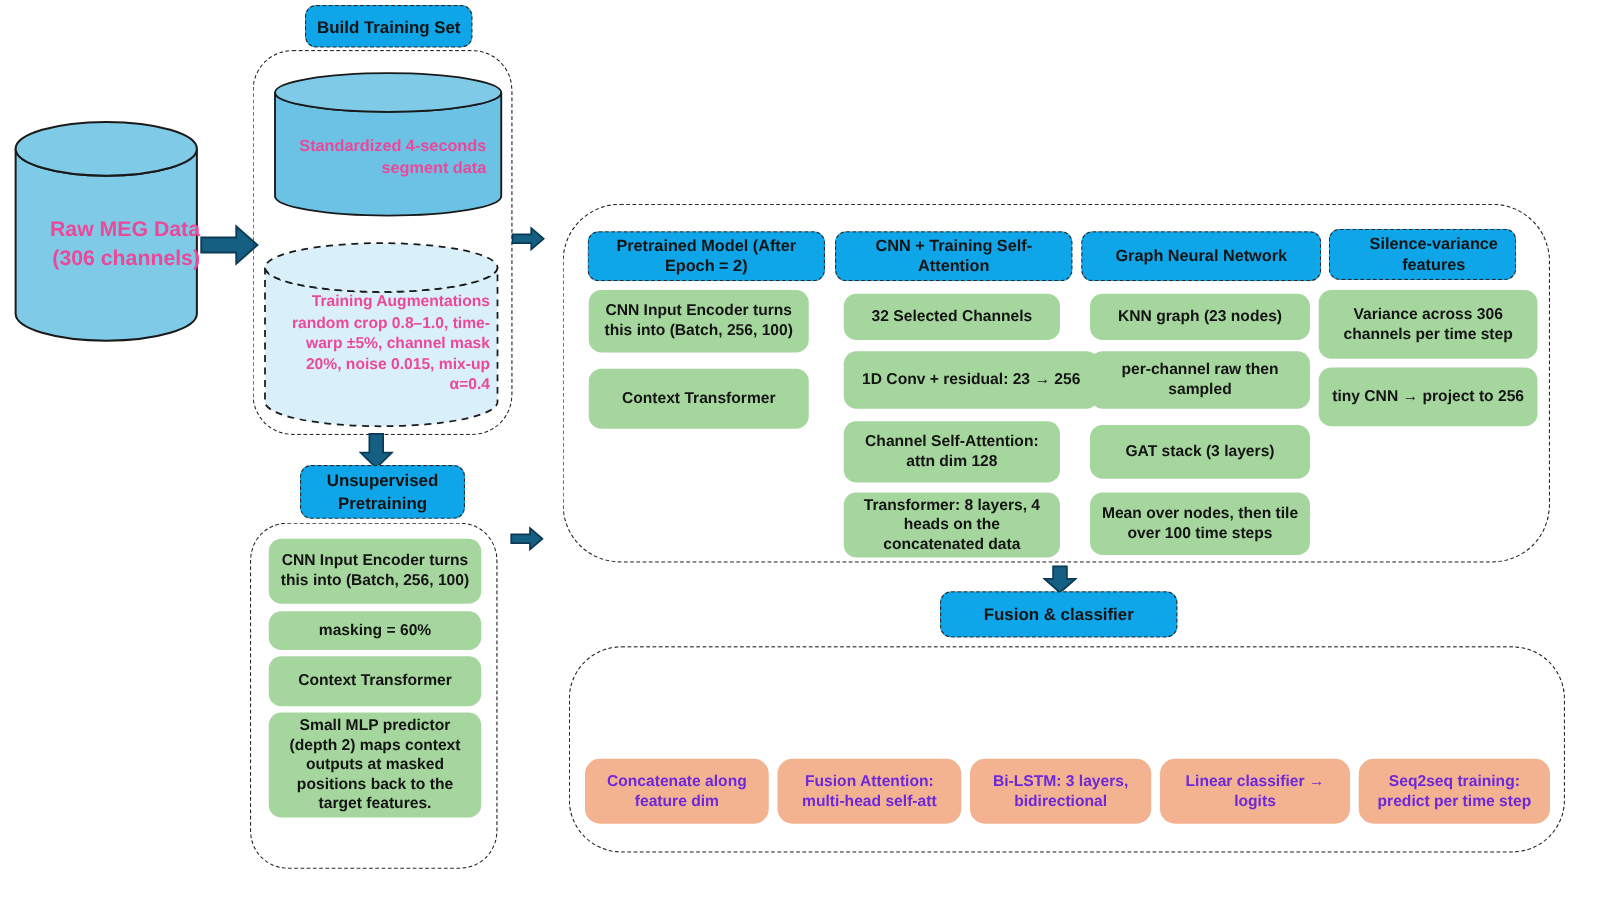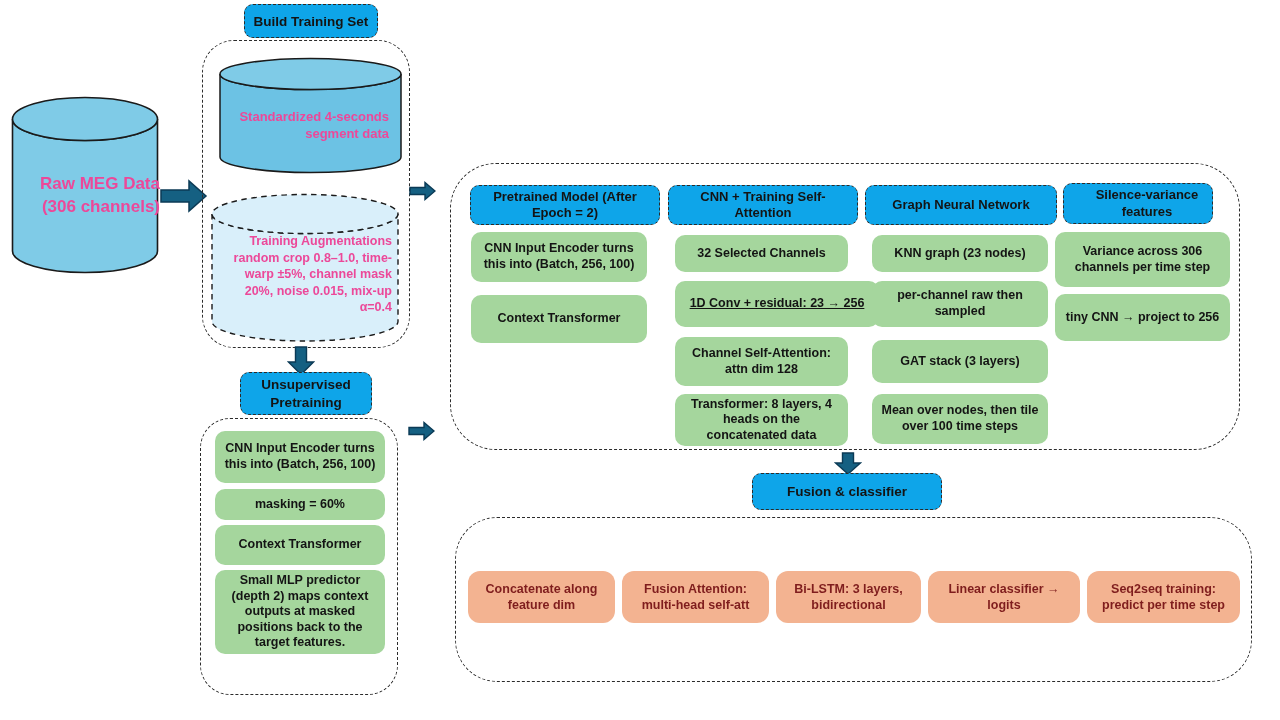--- a/index.html
+++ b/index.html
@@ -1,21 +1,21 @@
 <!DOCTYPE html>
 <html><head>
 <meta charset="utf-8">
 <style>
   html,body{margin:0;padding:0;background:#ffffff;font-family:"Liberation Sans",sans-serif;}
   #canvas{position:relative;width:1280px;height:720px;background:#ffffff;overflow:hidden;color:#141414;}
   .abs{position:absolute;}
   .dashed-container{border:1.6px dashed #2b2b2b;background:transparent;box-sizing:border-box;}
   .label-box{border:1.5px dashed #2b2b2b;border-radius:9px;background:#0ea5e9;display:flex;align-items:center;justify-content:center;text-align:center;font-weight:700;box-sizing:border-box;padding:2px 6px;}
   .green-box{background:#A5D69D;border-radius:10px;display:flex;align-items:center;justify-content:center;text-align:center;font-weight:700;font-size:12.5px;line-height:1.25;padding:1px 9px;box-sizing:border-box;color:#141414;}
-  .orange-box{background:#F3B391;border-radius:12px;display:flex;align-items:center;justify-content:center;text-align:center;font-weight:700;font-size:12.5px;line-height:1.3;padding:4px 10px;box-sizing:border-box;color:#7f1d1d;}
+  .orange-box{background:#F3B391;border-radius:12px;display:flex;align-items:center;justify-content:center;text-align:center;font-weight:700;font-size:12.5px;line-height:1.3;padding:4px 10px;box-sizing:border-box;color:#6d28d9;margin-top:36px;}
   .cyl-text{position:absolute;left:0;right:0;text-align:right;font-weight:700;color:#ec4899;}
   .prewrap{white-space:pre-line;}
   svg{display:block;}
 </style>
 </head>
 <body>
 
 <div id="canvas">
 
   <div class="abs" style="left:10px;top:95px;width:150px;height:180px;">
@@ -90,21 +90,21 @@
   <div class="label-box abs" style="left:470px;top:185px;width:190px;height:40px;font-size:13px;line-height:1.25;">
     <span>Pretrained Model (After Epoch = 2)</span>
   </div>
   <div class="green-box abs" style="left:471px;top:232px;width:176px;height:50px;">CNN Input Encoder turns this into (Batch, 256, 100)</div>
   <div class="green-box abs" style="left:471px;top:295px;width:176px;height:48px;">Context Transformer</div>
 
   <div class="label-box abs" style="left:668px;top:185px;width:190px;height:40px;font-size:13px;line-height:1.25;">
     <span>CNN + Training Self-Attention</span>
   </div>
   <div class="green-box abs" style="left:675px;top:235px;width:173px;height:37px;">32 Selected Channels</div>
-  <div class="green-box abs" style="left:675px;top:281px;width:204px;height:46px;text-decoration:underline;">1D Conv + residual: 23 → 256</div>
+  <div class="green-box abs" style="left:675px;top:281px;width:204px;height:46px;">1D Conv + residual: 23 → 256</div>
   <div class="green-box abs" style="left:675px;top:337px;width:173px;height:49px;">Channel Self-Attention: attn dim 128</div>
   <div class="green-box abs" style="left:675px;top:394px;width:173px;height:52px;">Transformer: 8 layers, 4 heads on the concatenated data</div>
 
   <div class="label-box abs" style="left:865px;top:185px;width:192px;height:40px;font-size:13px;line-height:1.25;">
     <span>Graph Neural Network</span>
   </div>
   <div class="green-box abs" style="left:872px;top:235px;width:176px;height:37px;">KNN graph (23 nodes)</div>
   <div class="green-box abs" style="left:872px;top:281px;width:176px;height:46px;">per-channel raw then sampled</div>
   <div class="green-box abs" style="left:872px;top:340px;width:176px;height:43px;">GAT stack (3 layers)</div>
   <div class="green-box abs" style="left:872px;top:394px;width:176px;height:50px;">Mean over nodes, then tile over 100 time steps</div>

